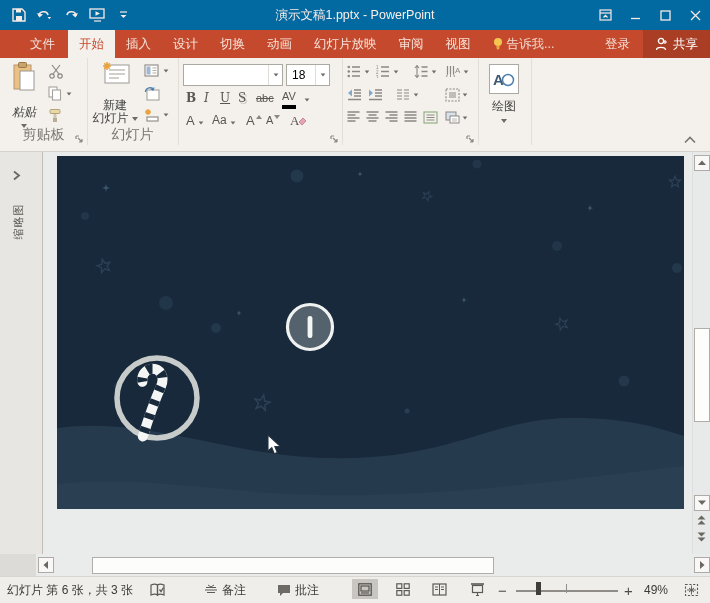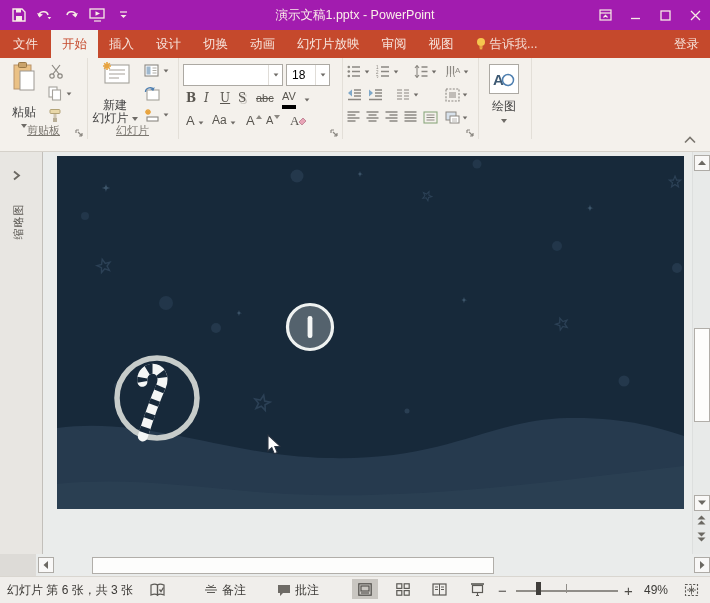--- a/index.html
+++ b/index.html
@@ -1,39 +1,39 @@
 <!DOCTYPE html>
 <html><head>
 <meta charset="utf-8">
 <style>
   html,body{margin:0;padding:0;}
   body{width:710px;height:603px;overflow:hidden;font-family:"Liberation Sans",sans-serif;font-size:12px;-webkit-font-smoothing:antialiased;}
   .window{width:710px;height:603px;display:flex;flex-direction:column;background:#EAECEB;}
 
   
-  .titlebar{height:30px;background:#a21caf;display:flex;align-items:center;color:#F9E9E2;position:relative;flex:0 0 auto;gap:32px;}
+  .titlebar{height:30px;background:#0369a1;display:flex;align-items:center;color:#F9E9E2;position:relative;flex:0 0 auto;gap:32px;}
   .qat{display:flex;align-items:center;gap:4px;padding-left:8px;}
   .qat-btn{width:22px;height:22px;display:flex;align-items:center;justify-content:center;}
   .win-title{position:absolute;left:0;right:0;text-align:center;font-size:12.5px;color:#FBEFE9;pointer-events:none;}
   .win-ctrls{margin-left:auto;display:flex;align-items:center;height:100%;}
   .win-btn{width:30px;height:30px;display:flex;align-items:center;justify-content:center;}
 
   
-  .tabsrow{height:28px;background:#C5492C;display:flex;align-items:stretch;flex:0 0 auto;}
+  .tabsrow{height:28px;background:#C5492C;display:flex;align-items:stretch;flex:0 0 auto;padding-left:17px;}
   .tab{padding:0 11px;display:flex;align-items:center;color:#F7E4DC;font-size:12.5px;cursor:default;}
   .tab.file{padding:0 13px;}
   .tab.active{background:#F4F1EC;color:#C5492C;}
   .tab.tellme{display:flex;gap:4px;color:#F3D9CF;}
   .tab.share-area{background:rgba(0,0,0,0.14);display:flex;gap:5px;margin-left:2px;padding:0 12px;color:#FFFFFF;}
   .tab.signin{margin-left:auto;}
 
   
   .ribbon{height:93px;background:#F4F1EC;border-bottom:1px solid #D5D1CA;position:relative;flex:0 0 auto;}
-  .group{position:absolute;top:0;bottom:12px;border-right:1px solid #E3DFD8;}
-  .group-label{position:absolute;bottom:1px;left:0;right:0;text-align:center;font-size:11px;color:#7A766F;text-decoration:underline;}
+  .group{position:absolute;top:0;bottom:6px;border-right:1px solid #E3DFD8;}
+  .group-label{position:absolute;bottom:1px;left:0;right:0;text-align:center;font-size:14px;color:#7A766F;}
   .launcher{position:absolute;bottom:2px;right:2px;width:10px;height:10px;}
   .dar{width:0;height:0;border-left:3px solid transparent;border-right:3px solid transparent;border-top:4px solid #6E6B66;display:inline-block;}
   .bigbtn{position:absolute;display:flex;flex-direction:column;align-items:center;color:#444;}
   .smallbtn{position:absolute;display:flex;align-items:center;}
   .combo{position:absolute;height:20px;background:#fff;border:1px solid #ACA9A3;display:flex;align-items:center;}
   .combo .arrow{margin-left:auto;width:13px;height:100%;display:flex;align-items:center;justify-content:center;border-left:1px solid #E0DDD8;}
   .fbtn{position:absolute;height:18px;display:flex;align-items:center;justify-content:center;color:#595650;}
   .serif{font-family:"DejaVu Serif","Liberation Serif",serif;}
   .ribbon-collapse{position:absolute;right:14px;bottom:4px;}
 
@@ -147,32 +147,40 @@
     <div class="tab">视图</div>
     <div class="tab tellme">
       <svg width="10" height="14" viewBox="0 0 10 14">
           <circle cx="5" cy="5" r="4" fill="#F5C64F"></circle>
           <rect x="3.4" y="9.3" width="3.2" height="1.4" fill="#F5C64F"></rect>
           <rect x="3.7" y="11.2" width="2.6" height="1.1" fill="#F5C64F"></rect>
         </svg>
       <span>告诉我...</span>
     </div>
     <div class="tab signin">登录</div>
+    <div class="tab share-area">
+      <svg width="13" height="14" viewBox="0 0 13 14">
+          <circle cx="6" cy="4" r="2.6" fill="none" stroke="#fff" stroke-width="1.3"></circle>
+          <path d="M1.5 13 C1.5 9.5 10.5 9.5 10.5 13" fill="none" stroke="#fff" stroke-width="1.3"></path>
+          <path d="M10 3 v4 M8 5 h4" stroke="#fff" stroke-width="1.1"></path>
+        </svg>
+      <span>共享</span>
+    </div>
   </div>
 
   <div class="ribbon">
 
     <div class="group" style="left:0;width:87px;">
       <div class="bigbtn" style="left:6px;top:4px;width:36px;height:68px;">
         <svg width="24" height="30" viewBox="0 0 24 30">
             <rect x="2" y="3" width="17" height="24" fill="#EAC185" stroke="#B9946B" stroke-width="1"></rect>
             <rect x="6.5" y="0.5" width="8" height="5" rx="1" fill="#C9A36B" stroke="#9A7846" stroke-width="1"></rect>
             <rect x="8" y="9" width="14" height="19" fill="#FFFFFF" stroke="#9C9892" stroke-width="1"></rect>
           </svg>
-        <span style="margin-top:12px;">粘贴</span>
+        <span style="margin-top:12px;font-style:italic;">粘贴</span>
         <span class="dar" style="margin-top:3px;"></span>
       </div>
       <div class="smallbtn" style="left:48px;top:6px;">
         <svg width="16" height="15" viewBox="0 0 16 15">
             <path d="M4 1 L11 10 M12 1 L5 10" stroke="#8B8best7" stroke-width="1.2"></path>
             <path d="M4 1 L11 10 M12 1 L5 10" stroke="#8B8882" stroke-width="1.2"></path>
             <circle cx="4" cy="12" r="2.2" fill="none" stroke="#8B8882" stroke-width="1.2"></circle>
             <circle cx="12" cy="12" r="2.2" fill="none" stroke="#8B8882" stroke-width="1.2"></circle>
           </svg>
       </div>

